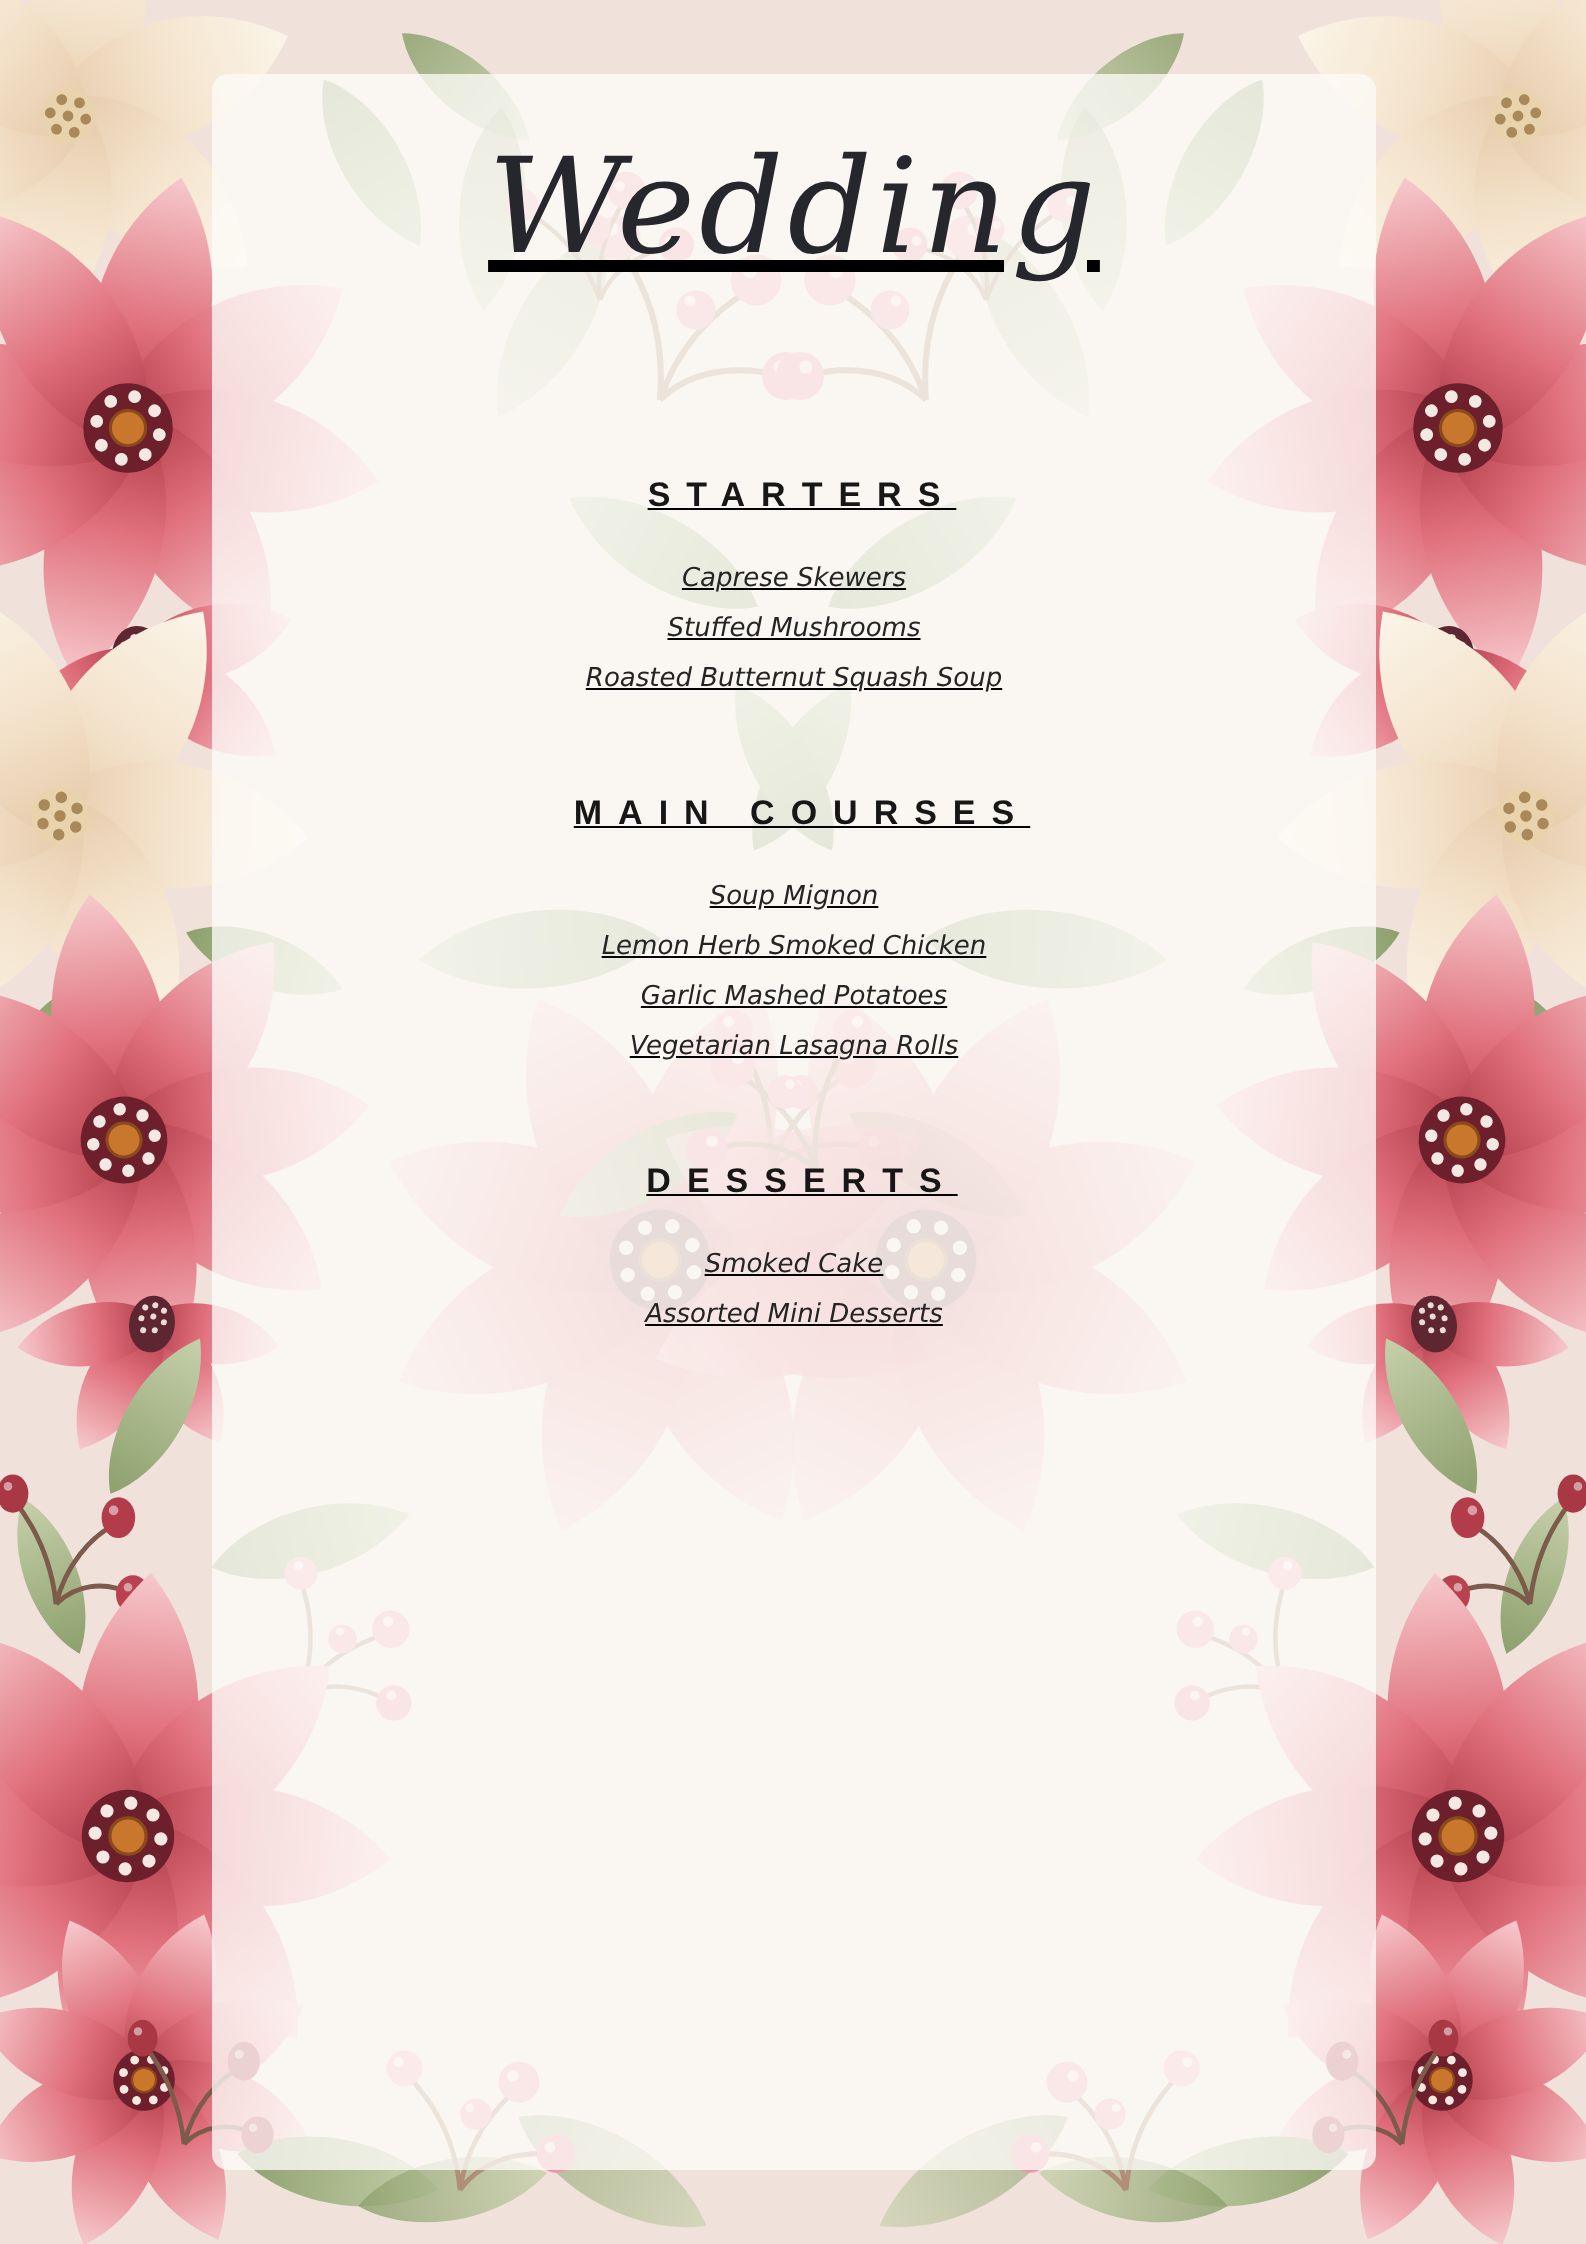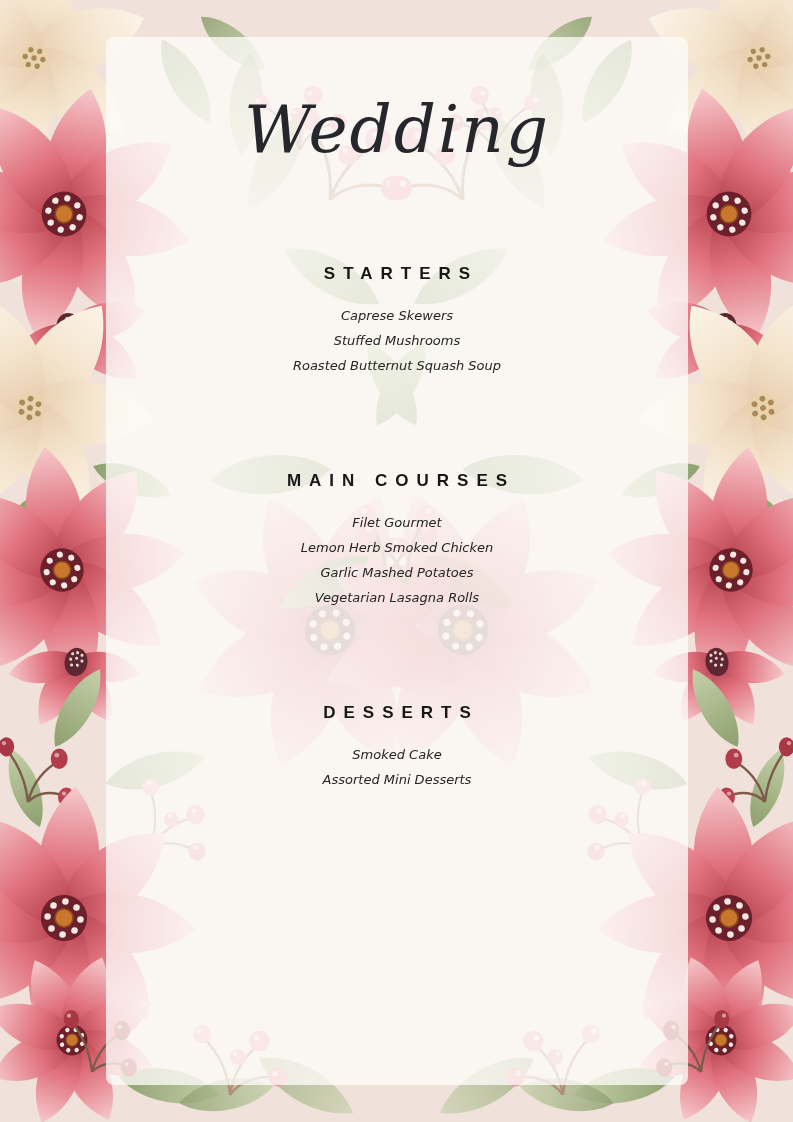--- a/index.html
+++ b/index.html
@@ -19,33 +19,34 @@
   }
   .floral-layer{
     position:absolute;left:0;top:0;width:793px;height:1122px;
     display:block;
   }
   .panel{
     position:absolute;left:106px;top:37px;width:582px;height:1048px;
     background:var(--panel-bg);
     border-radius:8px;
     text-align:center;
-    padding-top:56px;
+    padding-top:30px;
+    text-decoration:underline;
   }
   .title{
     font-family:"DejaVu Serif","Liberation Serif",serif;
     font-style:italic;
     font-weight:400;
     font-size:66px;
     line-height:74px;
     color:var(--title-color);
     letter-spacing:2px;
   }
   .sections{margin-top:92px;}
-  .menu-section + .menu-section{margin-top:88px;}
+  .menu-section + .menu-section{margin-top:40px;}
   .section-heading{
     font-family:"Liberation Sans","DejaVu Sans",sans-serif;
     font-size:17px;
     line-height:30px;
     font-weight:700;
     letter-spacing:8px;
     text-indent:8px; 
     color:var(--heading-color);
     margin-bottom:14px;
   }
@@ -235,21 +236,21 @@
     <ul class="section-items">
           <li class="menu-item">Caprese Skewers</li>
           <li class="menu-item">Stuffed Mushrooms</li>
           <li class="menu-item">Roasted Butternut Squash Soup</li>
         </ul>
   </section>
 
   <section class="menu-section">
     <h2 class="section-heading">MAIN COURSES</h2>
     <ul class="section-items">
-          <li class="menu-item">Filet Gourmet</li>
+          <li class="menu-item">Soup Mignon</li>
           <li class="menu-item">Lemon Herb Smoked Chicken</li>
           <li class="menu-item">Garlic Mashed Potatoes</li>
           <li class="menu-item">Vegetarian Lasagna Rolls</li>
         </ul>
   </section>
 
   <section class="menu-section">
     <h2 class="section-heading">DESSERTS</h2>
     <ul class="section-items">
           <li class="menu-item">Smoked Cake</li>

